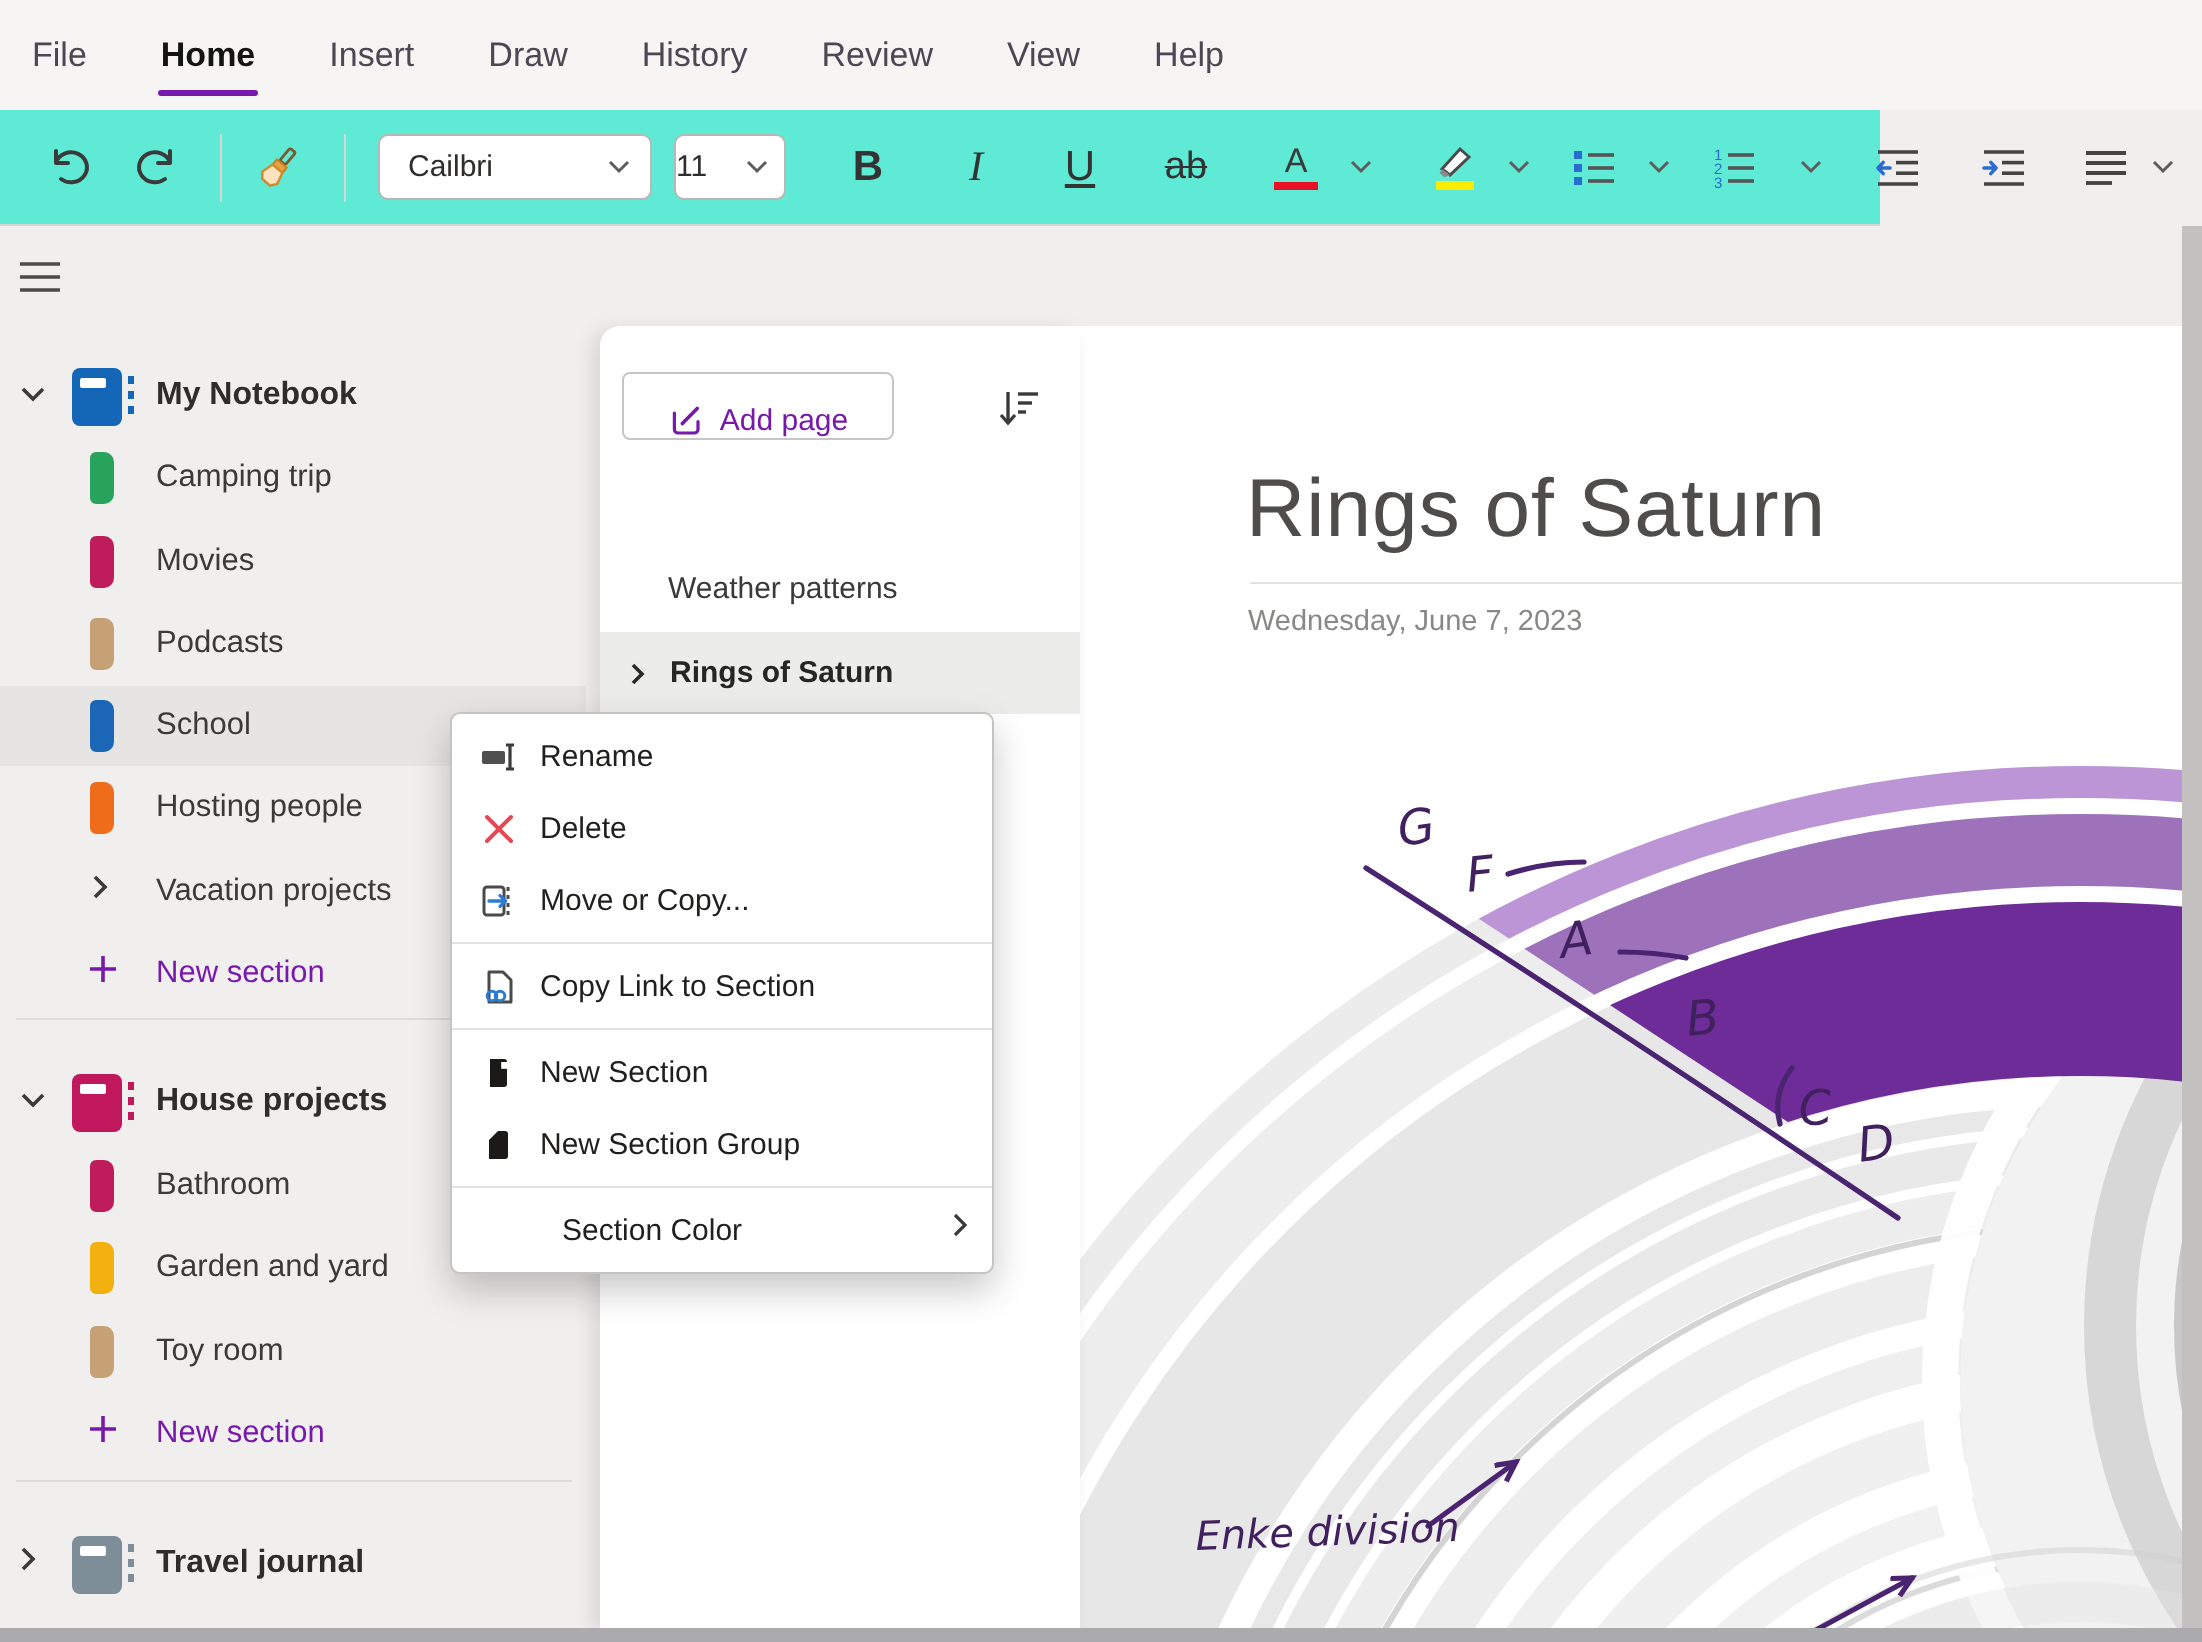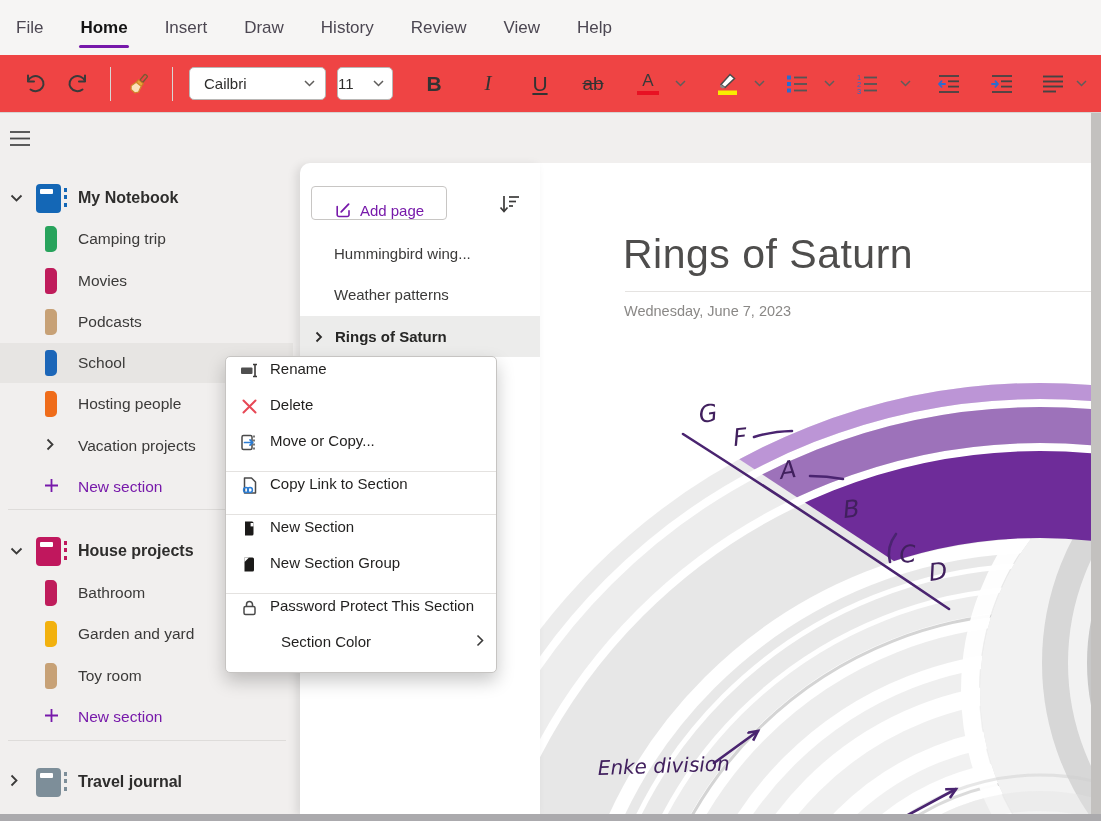--- a/index.html
+++ b/index.html
@@ -8,21 +8,21 @@
 
   
   .menubar{position:absolute;left:0;top:0;width:1101px;height:55px;background:#f6f5f4;
            display:flex;align-items:center;gap:37px;padding-left:16px;box-sizing:border-box;}
   .mi{font-size:17px;color:#4c4752;white-space:nowrap;cursor:default;position:relative}
   .mi.active{color:#141414;font-weight:bold}
   .mi.active::after{content:"";position:absolute;left:-1px;right:-1px;bottom:-10px;height:3px;
            background:#7719aa;border-radius:2px}
 
   
-  .ribbon{position:absolute;left:0;top:55px;width:1101px;height:58px;background:#ef4444;
+  .ribbon{position:absolute;left:0;top:55px;width:940px;height:58px;background:#5eead4;
           border-bottom:1px solid #d6d4d2;box-sizing:border-box;}
   .rb{position:absolute;top:0;height:57px;display:flex;align-items:center;justify-content:center;color:#3a3a3a}
   .vsep{position:absolute;top:12px;height:34px;border-left:1px solid #d8d6d4}
   .combo{position:absolute;top:12px;height:33px;border:1px solid #b9b7b5;border-radius:5px;background:#fff;
          display:flex;align-items:center;box-sizing:border-box;font-size:15px;color:#2f2e2d}
   .glyph{font-size:21px;color:#333}
   .ub{text-decoration:underline}
   .strike{text-decoration:line-through}
   .swatchA{display:flex;flex-direction:column;align-items:center;line-height:1}
   .swatchA .bar{width:22px;height:4.5px;margin-top:2px}
@@ -58,21 +58,21 @@
   
   .main{position:absolute;left:540px;top:163px;width:551px;height:651px;background:#fff;overflow:hidden;z-index:1}
   .ptitle{position:absolute;left:83px;top:68px;font-size:41px;font-weight:normal;color:#4e4d4c;letter-spacing:.5px}
   .trule{position:absolute;left:85px;right:0;top:128px;border-top:1px solid #e5e3e1}
   .pdate{position:absolute;left:84px;top:140px;font-size:14.5px;color:#8a8886}
   .drawing{position:absolute;left:0;top:0;width:551px;height:651px}
 
   
   .cmenu{position:absolute;left:225px;top:356px;width:272px;background:#fff;border:1px solid #c6c4c2;
          border-radius:5px;box-shadow:0 8px 18px rgba(0,0,0,.22);z-index:20;padding:3px 0;box-sizing:border-box}
-  .crow{height:36px;display:flex;align-items:flex-start;padding-left:13px;position:relative}
+  .crow{height:36px;display:flex;align-items:center;padding-left:13px;position:relative}
   .crow .ic{width:20px;height:20px;display:flex;align-items:center;justify-content:center}
   .crow .lb{margin-left:11px;font-size:15px;color:#201f1e;white-space:nowrap}
   .crow .lb.noicon{margin-left:42px}
   .cm-div{border-top:1px solid #e4e2e0;margin:3px 0}
   .subchev{position:absolute;right:12px}
 
   
   .vstrip{position:absolute;right:0;top:113px;width:10px;height:708px;background:#c3c1bf;z-index:6}
   .hstrip{position:absolute;left:0;bottom:0;width:1101px;height:7px;background:#abaaad;z-index:6}
 </style>
@@ -343,23 +343,20 @@
     <span>Add page</span>
   </div>
   <div class="sorticon">
     <svg width="24" height="24" viewBox="0 0 24 24">
       <line x1="6" y1="4" x2="6" y2="19" stroke="#3b3a39" stroke-width="1.7"></line>
       <polyline points="2.5,15.5 6,19.5 9.5,15.5" fill="none" stroke="#3b3a39" stroke-width="1.7"></polyline>
       <line x1="11" y1="5" x2="21" y2="5" stroke="#3b3a39" stroke-width="1.7"></line>
       <line x1="11" y1="9.5" x2="18" y2="9.5" stroke="#3b3a39" stroke-width="1.7"></line>
       <line x1="11" y1="14" x2="15" y2="14" stroke="#3b3a39" stroke-width="1.7"></line>
     </svg>
-  </div>
-  <div class="prow" style="top:70px">
-    <span class="t">Hummingbird wing...</span>
   </div>
   <div class="prow" style="top:111px">
     <span class="t">Weather patterns</span>
   </div>
   <div class="prow sel" style="top:153px">
     <svg style="margin-left:15px" width="8" height="12" viewBox="0 0 8 12">
       <polyline points="1.5,1.5 6,6 1.5,10.5" fill="none" stroke="#2b2a29" stroke-width="1.8"></polyline>
     </svg>
     <span class="t">Rings of Saturn</span>
   </div>
@@ -504,29 +501,20 @@
         <path d="M4.5 2.5 h8 a1.5 1.5 0 0 1 1.5 1.5 v11 a1.5 1.5 0 0 1 -1.5 1.5 h-8 z" fill="#1b1a19"></path>
         <polygon points="4.5,2.5 9,2.5 4.5,7" fill="#fff"></polygon>
       </svg>
     </span>
     <span class="lb">New Section Group</span>
   </div>
 
   <div class="cm-div"></div>
 
   <div class="crow">
-    <span class="ic">
-      <svg width="19" height="19" viewBox="0 0 19 19">
-        <rect x="4" y="8.5" width="11" height="8" rx="1.5" fill="none" stroke="#4a4a4a" stroke-width="1.5"></rect>
-        <path d="M6.5 8.5 V6.5 a3 3 0 0 1 6 0 v2" fill="none" stroke="#4a4a4a" stroke-width="1.5"></path>
-      </svg>
-    </span>
-    <span class="lb">Password Protect This Section</span>
-  </div>
-  <div class="crow">
     <span class="lb noicon">Section Color</span>
     <span class="subchev">
       <svg width="8" height="13" viewBox="0 0 8 13">
           <polyline points="1.5,1.5 6.5,6.5 1.5,11.5" fill="none" stroke="#3b3a39" stroke-width="1.6"></polyline>
         </svg>
     </span>
   </div>
 </div>
 
 <div class="vstrip"></div>

